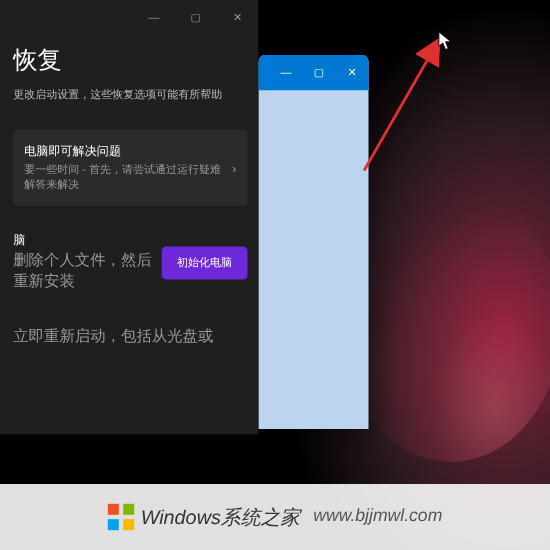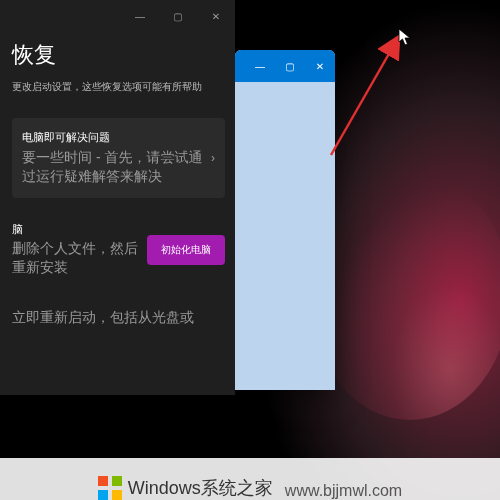--- a/index.html
+++ b/index.html
@@ -79,39 +79,39 @@
       margin: 0 10px 10px 0;
       display: flex;
       align-items: center;
     }
     .option-left { flex: 1; padding-right: 8px; }
     .option-title {
       font-size: 11px; color: #fff; font-weight: 500;
       margin-bottom: 3px;
     }
     .option-desc {
-      font-size: 14px; color: #999; line-height: 1.35;
+      font-size: 10px; color: #999; line-height: 1.35;
     }
     .chevron { color: #999; font-size: 12px; }
     .action-row {
       display: flex;
       align-items: center;
       justify-content: space-between;
       padding: 14px 10px 14px 0;
     }
     .action-left { flex: 1; padding-right: 8px; }
     .action-title {
       font-size: 11px; color: #fff; font-weight: 500;
       margin-bottom: 3px;
     }
     .action-desc {
       font-size: 14px; color: #999; line-height: 1.35; font-family: Liberation Mono, monospace;
     }
     .action-btn {
-      background: #a21caf;
+      background: #6d28d9;
       border: none;
       border-radius: 4px;
       color: #fff;
       font-size: 10px;
       padding: 8px 14px;
       min-width: 76px;
       text-align: center;
     }
     .arrow-line {
       position: absolute;
@@ -120,26 +120,27 @@
       pointer-events: none;
     }
     .cursor {
       position: absolute;
       left: 398px; top: 28px;
       width: 14px; height: 18px;
     }
     .watermark {
       position: absolute;
       bottom: 0; left: 0; right: 0;
-      height: 42px;
+      height: 60px;
       background: rgba(255,255,255,0.88);
-      display: flex; align-items: flex-end; justify-content: center;
+      display: flex; align-items: center; justify-content: center;
       gap: 6px;
       color: #333;
       font-size: 18px;
+      font-style: italic;
     }
     .win-logo {
       width: 24px; height: 24px;
       position: relative;
       display: inline-block;
     }
     .win-logo span {
       position: absolute; width: 10px; height: 10px;
     }
     .wl-tl { top: 0; left: 0; background: #f25022; }

